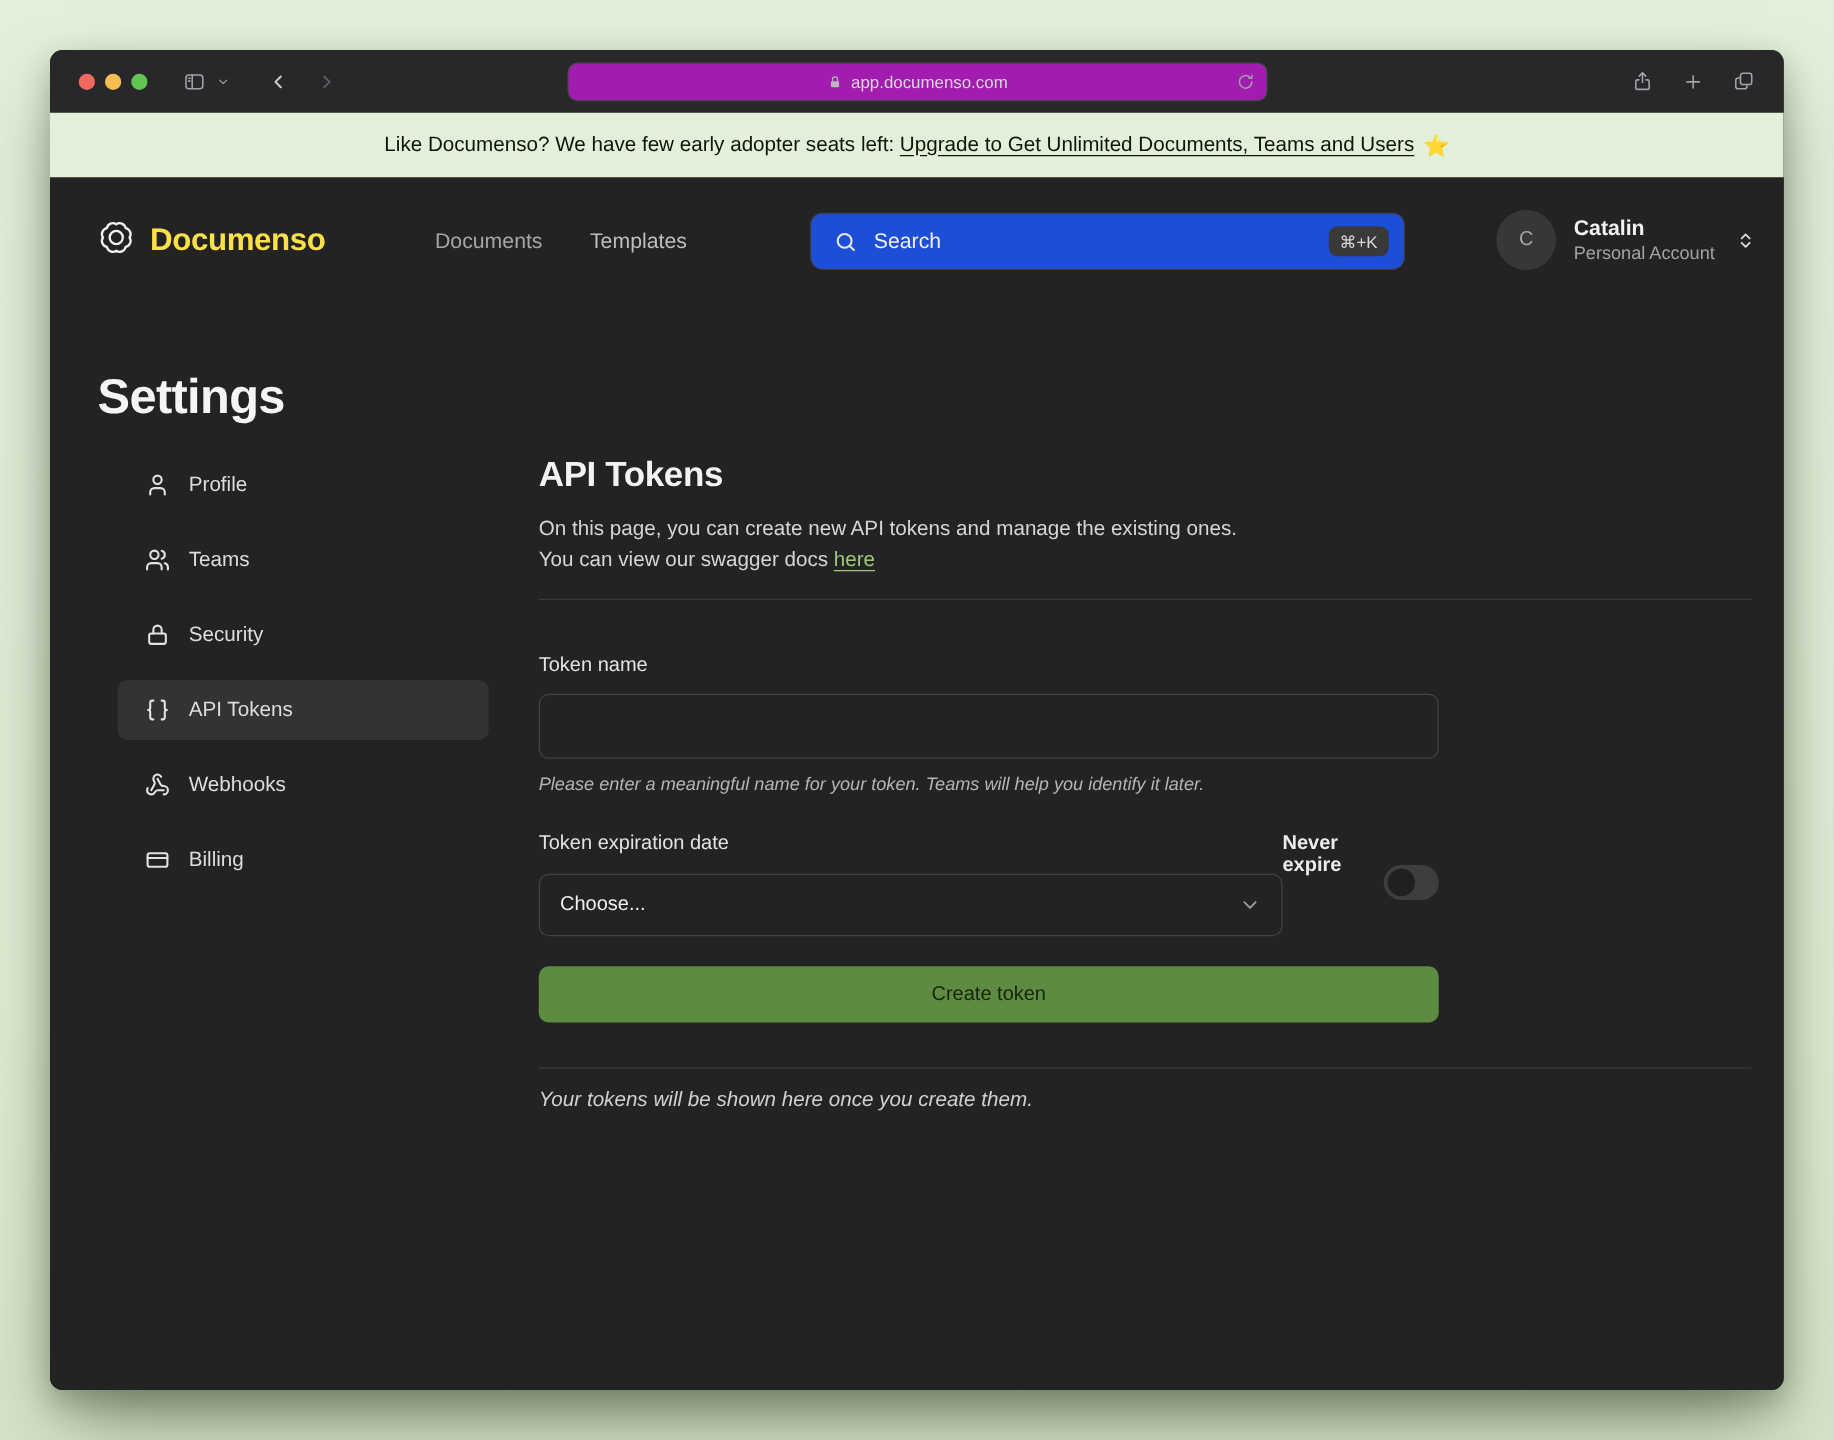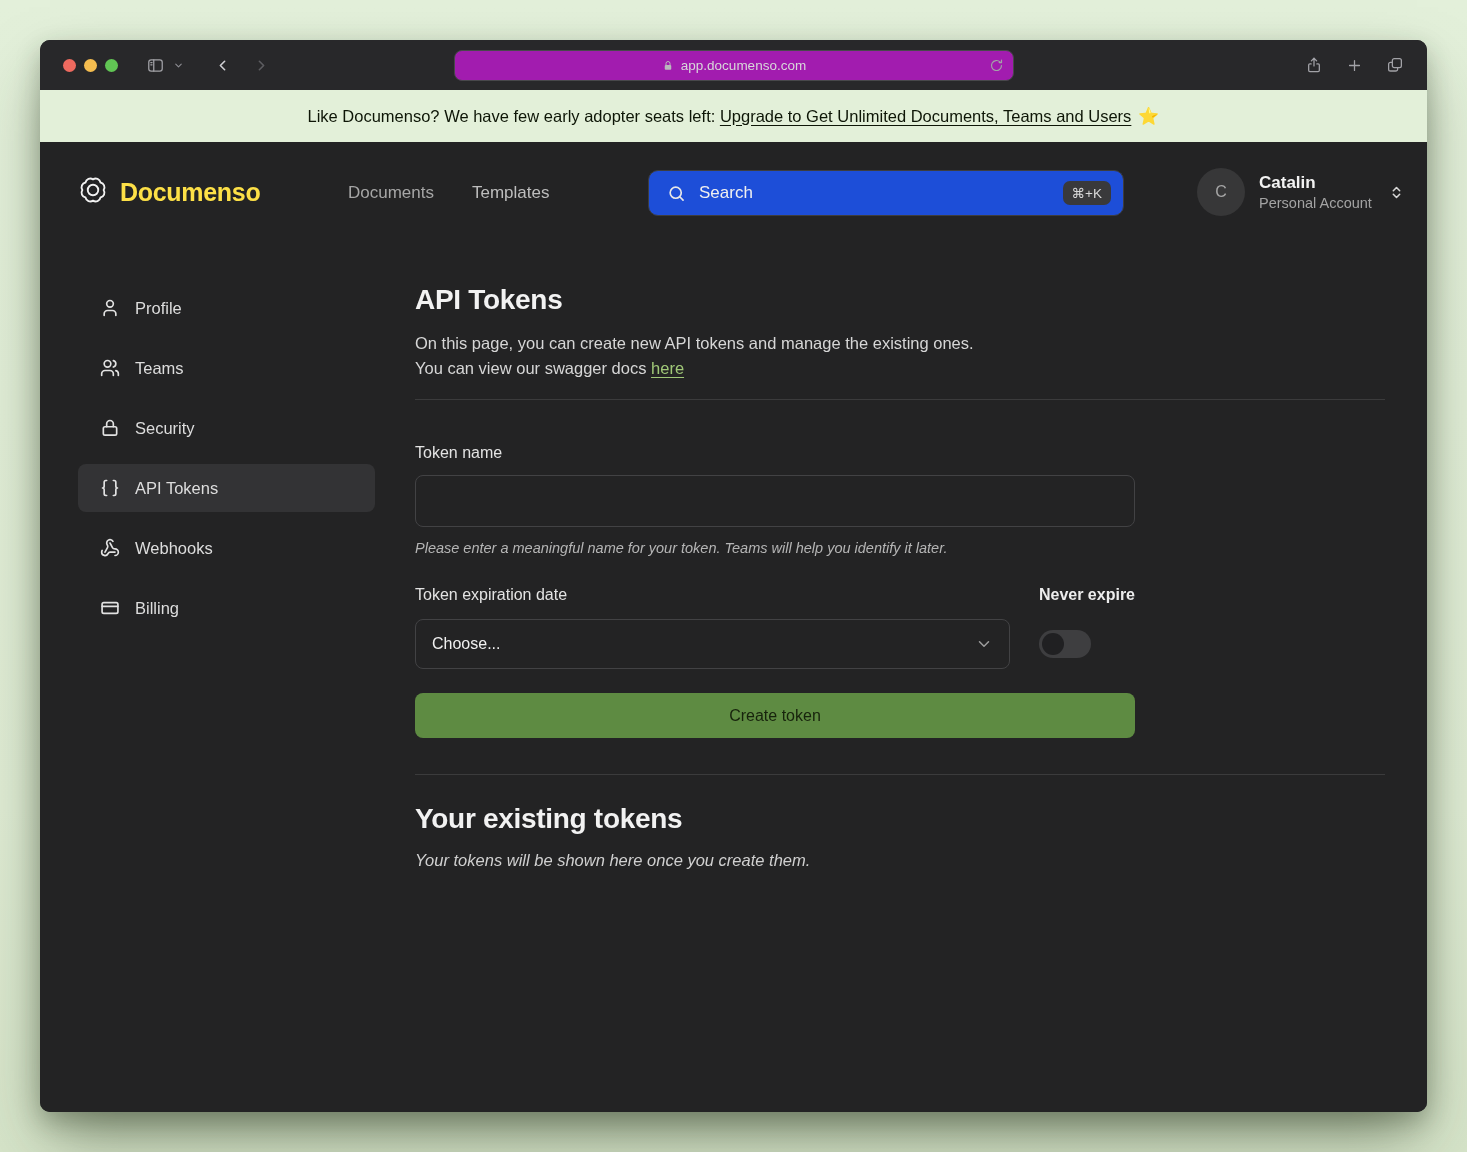--- a/index.html
+++ b/index.html
@@ -85,21 +85,21 @@
   }
   .acct-text { margin-left:14px; }
   .acct-name { font-size:17px; font-weight:600; color:#f2f2f2; line-height:1.25; }
   .acct-type { font-size:14.5px; color:#a3a3a3; line-height:1.25; }
   .acct-chev { margin-left:16px; color:#d6d6d6; display:inline-flex; }
 
   
   .page-title { margin:58px 0 0 38px; font-size:39px; font-weight:700; color:#f5f5f5; letter-spacing:-0.5px; }
 
   
-  .columns { display:flex; margin-top:46px; }
+  .columns { display:flex; margin-top:24px;padding-left:16px; }
   .sidebar { width:297px; margin-left:38px; display:flex; flex-direction:column; gap:12px; flex:none; }
   .side-item {
     height:48px; border-radius:8px; display:flex; align-items:center;
     padding-left:22px; gap:15px; cursor:pointer; color:#dddddd;
   }
   .side-item.active { background:#333335; }
   .side-item .si-icon { color:#e2e2e2; display:inline-flex; width:20px; }
   .side-item .si-label { font-size:16.5px; font-weight:500; }
 
   .main { margin-left:40px; width:970px; flex:none; }
@@ -111,21 +111,21 @@
   .field-label { margin-top:44px; font-size:16px; font-weight:500; color:#e3e3e3; }
   .text-input {
     margin-top:13px; width:720px; height:52px; background:transparent;
     border:1px solid #424244; border-radius:8px; color:#f0f0f0;
     font-size:16px; padding:0 16px; font-family:"Liberation Sans", sans-serif; outline:none; display:block;
   }
   .hint { margin-top:13px; font-size:14.5px; font-style:italic; color:#b5b5b5; }
 
   .form-row { margin-top:30px; width:720px; display:flex; }
   .fr-left { width:595px; }
-  .fr-right { margin-left:auto; display:flex; flex-direction:column; align-items:flex-start; }
+  .fr-right { margin-left:auto; display:flex; flex-direction:row; align-items:flex-start; }
   .select {
     margin-top:15px; width:595px; height:50px; border:1px solid #424244; border-radius:8px;
     display:flex; align-items:center; padding:0 16px; cursor:pointer;
   }
   .select .sel-value { font-size:16px; color:#f0f0f0; flex:1; }
   .select .sel-chev { color:#9d9d9d; display:inline-flex; }
   .ne-label { font-size:16px; font-weight:600; color:#ececec; }
   .toggle {
     margin-top:26px; width:52px; height:28px; border-radius:14px; background:#3e3e40;
     position:relative; cursor:pointer;
@@ -260,20 +260,21 @@
           </span>
           <span class="acct-chev">
             <svg width="17" height="17" viewBox="0 0 24 24" fill="none" stroke="currentColor" stroke-width="2.2" stroke-linecap="round" stroke-linejoin="round">
                 <path d="m7.5 14.5 4.5 4.5 4.5-4.5"></path>
                 <path d="m7.5 9.5 4.5-4.5 4.5 4.5"></path>
               </svg>
           </span>
         </div>
       </div>
 
+      <h1 class="page-title">Settings</h1>
 
       <div class="columns">
 
         <nav class="sidebar">
           <div class="side-item">
             <span class="si-icon">
               <svg width="20" height="20" viewBox="0 0 24 24" fill="none" stroke="currentColor" stroke-width="2" stroke-linecap="round" stroke-linejoin="round">
                   <path d="M19 21v-2a4 4 0 0 0-4-4H9a4 4 0 0 0-4 4v2"></path>
                   <circle cx="12" cy="7" r="4"></circle>
                 </svg>
@@ -358,19 +359,18 @@
               <span class="ne-label">Never expire</span>
               <span class="toggle">
                   <span class="knob"></span>
                 </span>
             </div>
           </div>
 
           <button class="create-btn">Create token</button>
 
           <hr class="divider2">
-          <h2 class="existing-title">Your existing tokens</h2>
           <div class="existing-empty">Your tokens will be shown here once you create them.</div>
         </main>
       </div>
     </div>
   </div>
 </div>
 
 </body></html>

